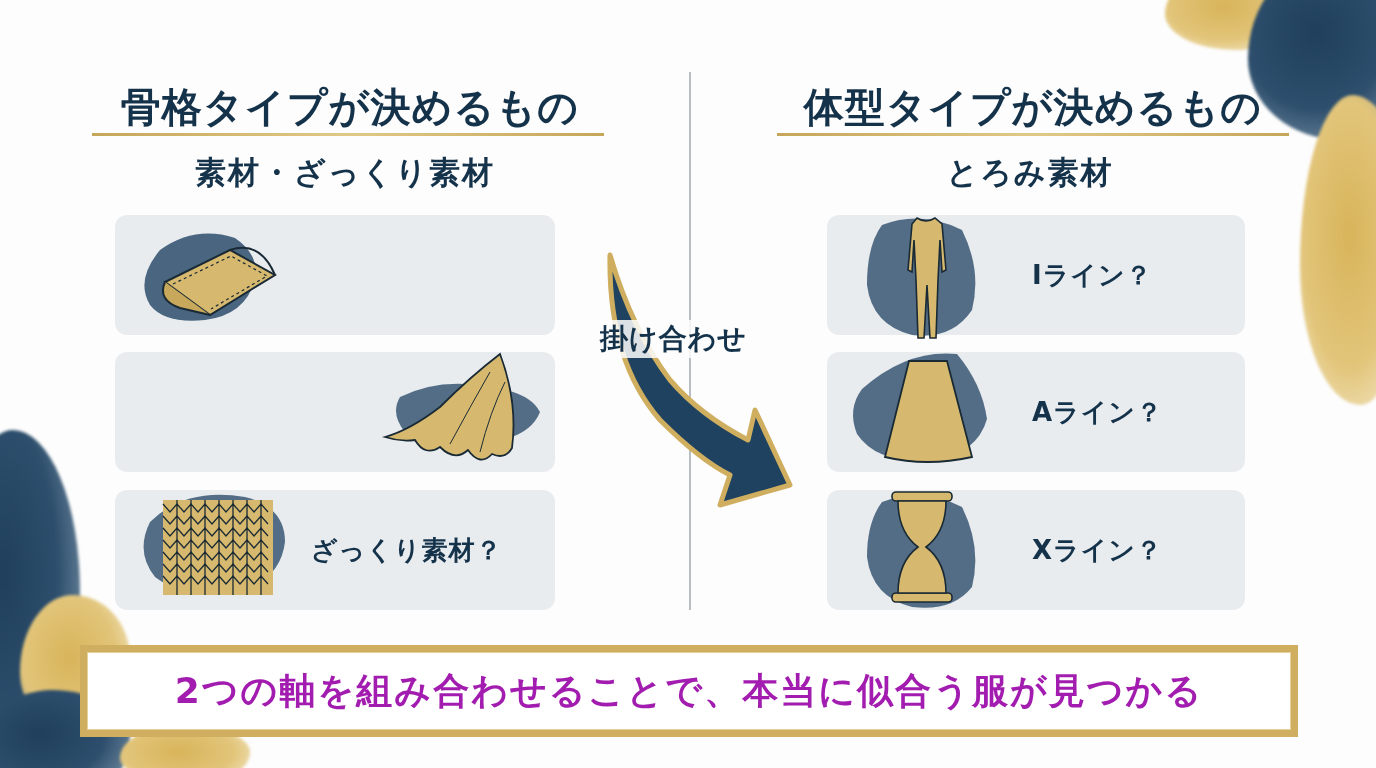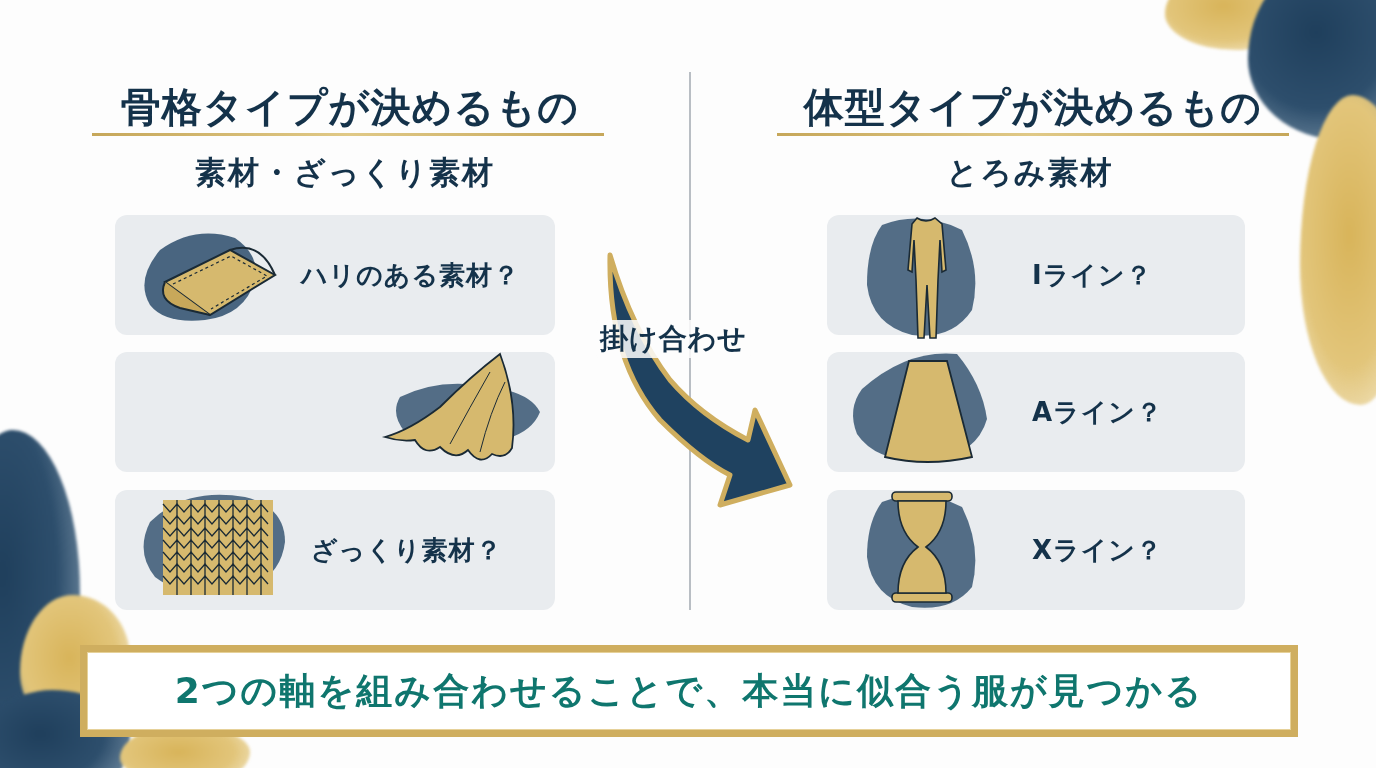--- a/index.html
+++ b/index.html
@@ -19,21 +19,21 @@
   .card { position: absolute; width: 440px; height: 120px; background: #e9ecef; border-radius: 12px; }
   .card-r { width: 418px; padding-left: 44px; }
   .card-label { position: absolute; top: 0; height: 120px; line-height: 120px; font-size: 26px; font-weight: bold; color: #14324a; letter-spacing: 1px; white-space: nowrap; }
 
   .ill { position: absolute; }
 
   .arrow-wrap { position: absolute; left: 580px; top: 250px; width: 230px; height: 270px; }
   .combine-label { position: absolute; left: 596px; top: 320px; font-size: 28px; font-weight: bold; color: #14324a; background: rgba(253,253,253,0.85); padding: 0 4px; border-radius: 4px; letter-spacing: 1px; }
 
   .summary { position: absolute; left: 80px; top: 645px; width: 1218px; height: 92px; background: #ffffff; border: 7px solid #cfae5f; box-shadow: inset 0 0 0 1px #e6d199; display: flex; align-items: center; justify-content: center; }
-  .summary-text { font-size: 36px; font-weight: bold; color: #0f766e; letter-spacing: 2px; white-space: nowrap; }
+  .summary-text { font-size: 36px; font-weight: bold; color: #a21caf; letter-spacing: 2px; white-space: nowrap; }
 </style>
 </head>
 <body>
 
 <div class="wash gold" style="left:1165px; top:-30px; width:130px; height:80px;"></div>
 <div class="wash navy" style="left:1248px; top:-40px; width:170px; height:180px;"></div>
 <div class="wash gold" style="left:1300px; top:95px; width:110px; height:310px;"></div>
 <div class="wash navy" style="left:-50px; top:430px; width:130px; height:360px;"></div>
 <div class="wash gold" style="left:20px; top:595px; width:110px; height:140px;"></div>
 <div class="wash navy" style="left:-20px; top:690px; width:150px; height:110px;"></div>
@@ -50,21 +50,20 @@
 <div class="divider"></div>
 
 <div class="card" style="left:115px; top:215px;">
   <svg class="ill" style="left:20px; top:5px;" width="160" height="110" viewBox="0 0 160 110">
     <path d="M25 30 Q60 5 100 18 Q125 35 120 60 Q110 95 70 100 Q30 104 15 85 Q0 60 25 30Z" fill="#2d4e6c" opacity="0.85"></path>
     <path d="M30 62 L95 30 L140 55 L75 95 Z" fill="#d6b96e" stroke="#1a2a35" stroke-width="2"></path>
     <path d="M30 62 Q22 80 45 88 L75 95" fill="#c8a85a" stroke="#1a2a35" stroke-width="2"></path>
     <path d="M95 30 Q125 20 140 55" fill="none" stroke="#1a2a35" stroke-width="2"></path>
     <path d="M38 64 L96 36 L132 56 L76 89" fill="none" stroke="#1a2a35" stroke-width="1.2" stroke-dasharray="3 3"></path>
   </svg>
-  <span class="card-label" style="left:186px;">ハリのある素材？</span>
 </div>
 
 <div class="card" style="left:115px; top:352px;">
   <svg class="ill" style="left:265px; top:0px;" width="170" height="120" viewBox="0 0 170 120">
     <path d="M20 45 Q60 25 110 35 Q150 40 160 60 Q150 85 110 90 Q60 95 25 80 Q10 62 20 45Z" fill="#2d4e6c" opacity="0.8"></path>
     <path d="M120 2 Q90 25 60 55 Q30 78 5 85 Q20 90 35 88 Q45 105 60 95 Q75 110 88 98 Q100 115 112 102 Q125 108 132 96 Q138 50 120 2Z" fill="#d6b96e" stroke="#1a2a35" stroke-width="1.8"></path>
     <path d="M110 20 Q90 55 70 92 M125 30 Q110 60 100 100" fill="none" stroke="#1a2a35" stroke-width="1"></path>
   </svg>
 </div>
 

